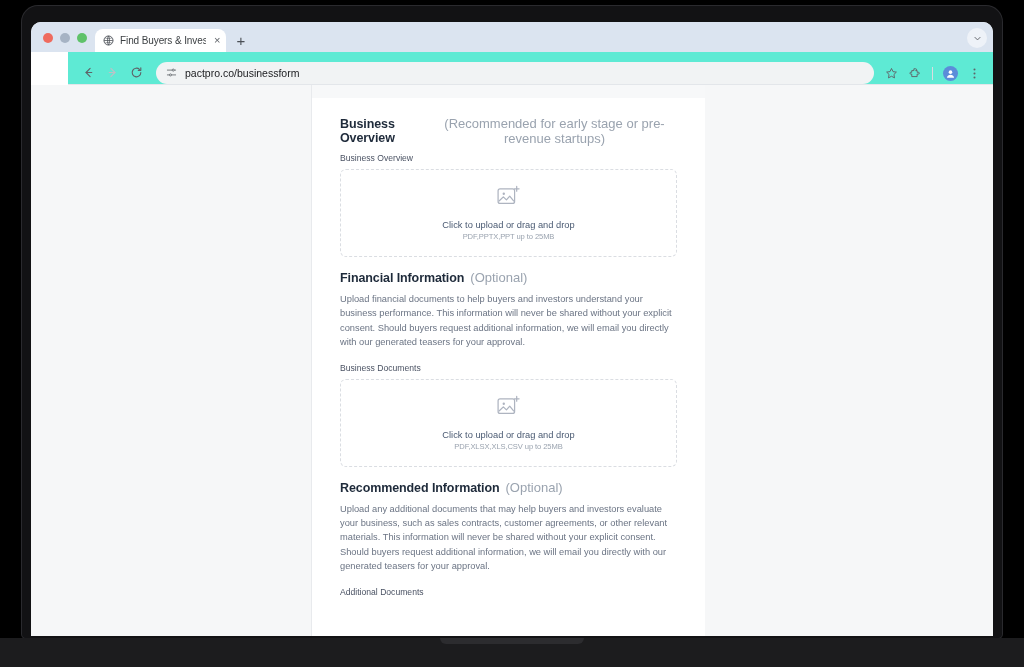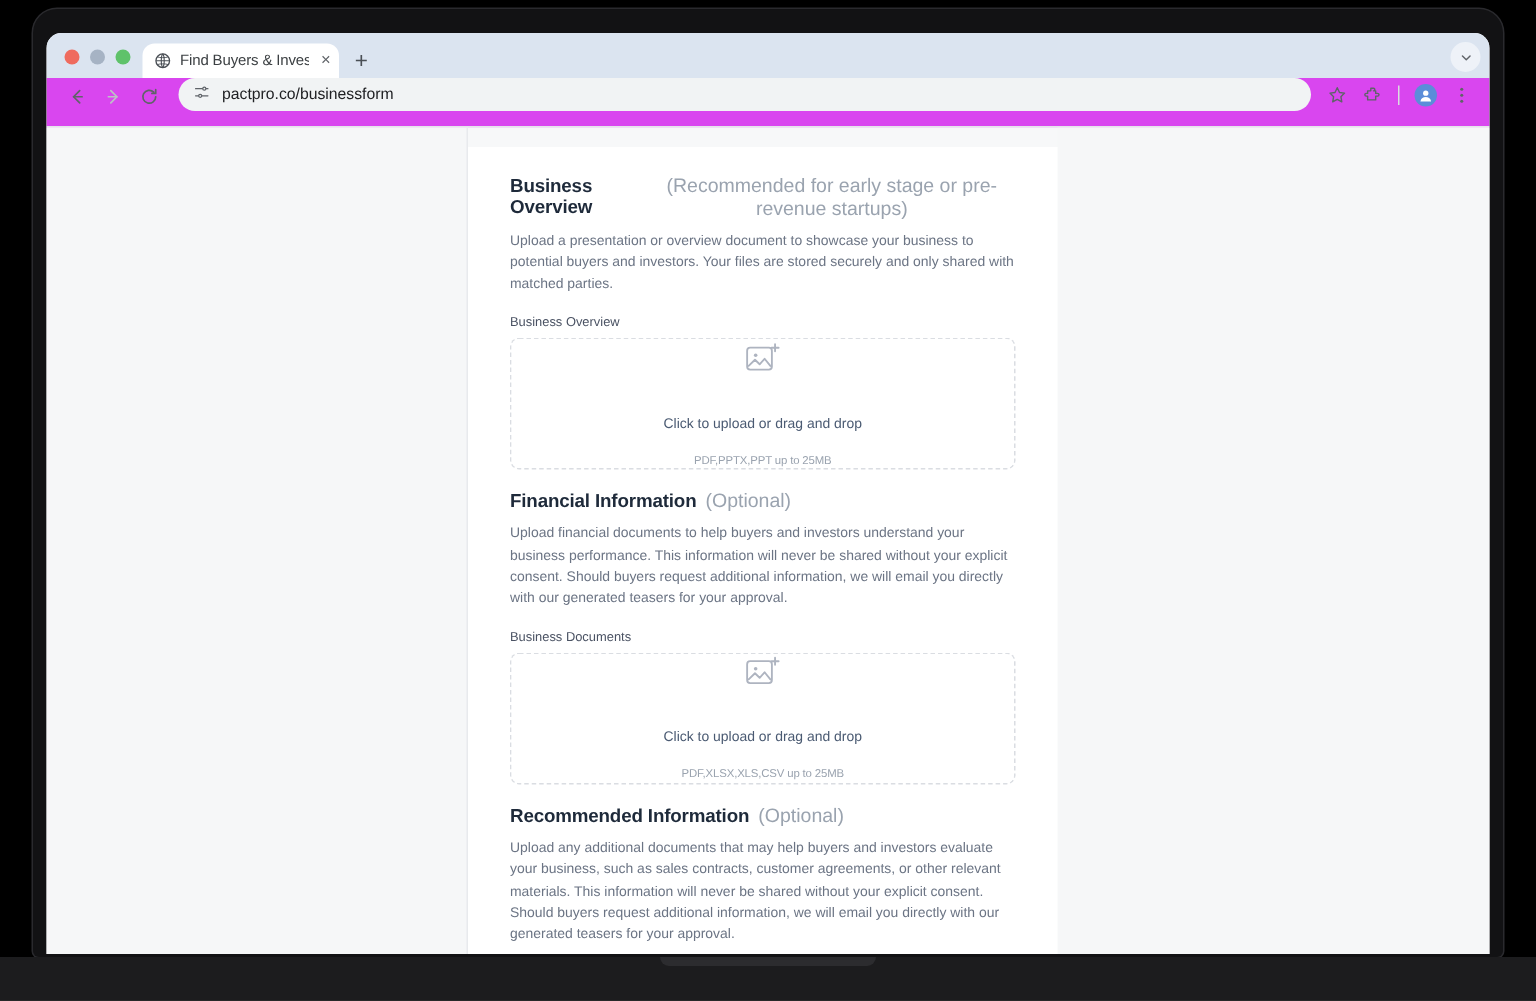--- a/index.html
+++ b/index.html
@@ -125,25 +125,26 @@
     bottom: 4px;
     width: 20px; height: 20px;
     border-radius: 50%;
     background: #eef2f8;
     display: flex; align-items: center; justify-content: center;
   }
 
   
   .toolbar {
     height: 32px;
-    background: #d946ef;
-    display: flex;
-    align-items: flex-start;
+    background: #5eead4;
+    display: flex;
+    align-items: flex-end;
     padding: 0 8px;
     border-bottom: 1px solid #e3e6ea;
+    margin-left: 37px;
   }
   .nav-btn {
     width: 24px; height: 24px;
     display: flex; align-items: center; justify-content: center;
     color: #5f6368;
     flex: 0 0 auto;
   }
   .nav-btn.disabled { color: #bdc1c6; }
   .omnibox {
     flex: 1 1 auto;
@@ -244,21 +245,21 @@
   }
 
   .dropzone {
     border: 1px dashed #dadde2;
     border-radius: 6px;
     height: 86px;
     display: flex;
     flex-direction: column;
     align-items: center;
     justify-content: center;
-    gap: 15px;
+    gap: 2px;
     background: #ffffff;
   }
   .dropzone-icon { margin-bottom: 7px; }
   .dropzone-primary {
     font-size: 9.3px;
     color: #4a5a72;
     font-weight: 500;
   }
   .dropzone-hint {
     font-size: 7.6px;
@@ -370,21 +371,20 @@
       <div class="page-left-rail"></div>
       <div class="page-right-rail"></div>
 
       <div class="content-card">
 
         <div class="section">
           <div class="section-head">
             <span class="section-title">Business Overview</span>
             <span class="section-note">(Recommended for early stage or pre-revenue startups)</span>
           </div>
-          <p class="section-desc">Upload a presentation or overview document to showcase your business to potential buyers and investors. Your files are stored securely and only shared with matched parties.</p>
           <div class="field-label">Business Overview</div>
           <div class="dropzone">
             <span class="dropzone-icon">
               <svg width="24" height="22" viewBox="0 0 26 24" fill="none">
                 <rect x="1.1" y="4.1" width="18" height="16" rx="2.2" stroke="#aeb4c0" stroke-width="1.35" fill="none"></rect>
                 <circle cx="7.3" cy="9.6" r="1.3" fill="#aeb4c0"></circle>
                 <path d="M2.2 17.4l4.6-4.5 3.4 3.3 3.6-4 4.2 5.2" stroke="#aeb4c0" stroke-width="1.35" stroke-linecap="round" stroke-linejoin="round" fill="none"></path>
                 <path d="M21.4 1.6v5.2M18.8 4.2H24" stroke="#aeb4c0" stroke-width="1.35" stroke-linecap="round"></path>
               </svg>
             </span>

